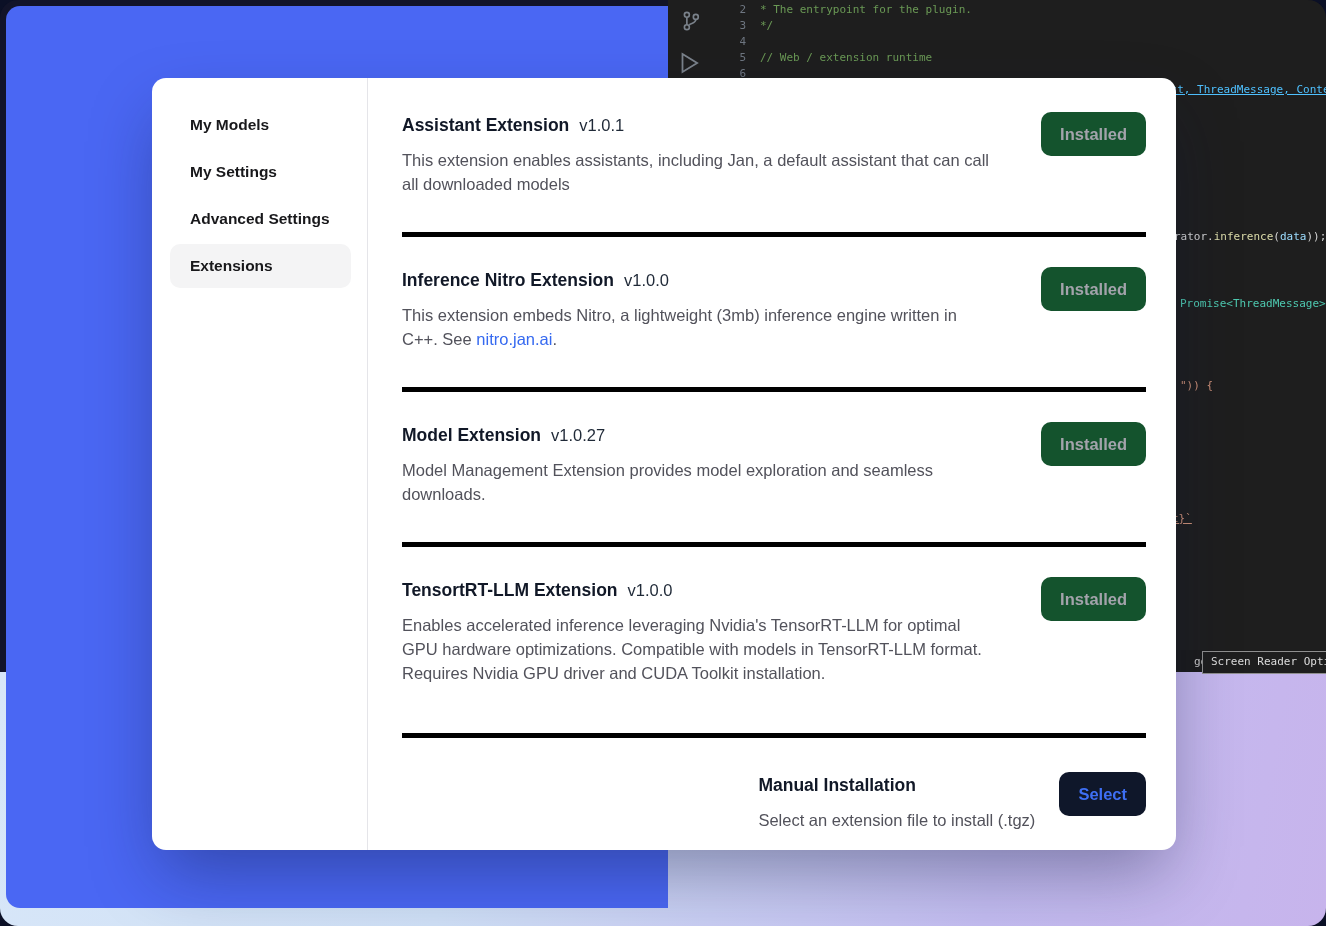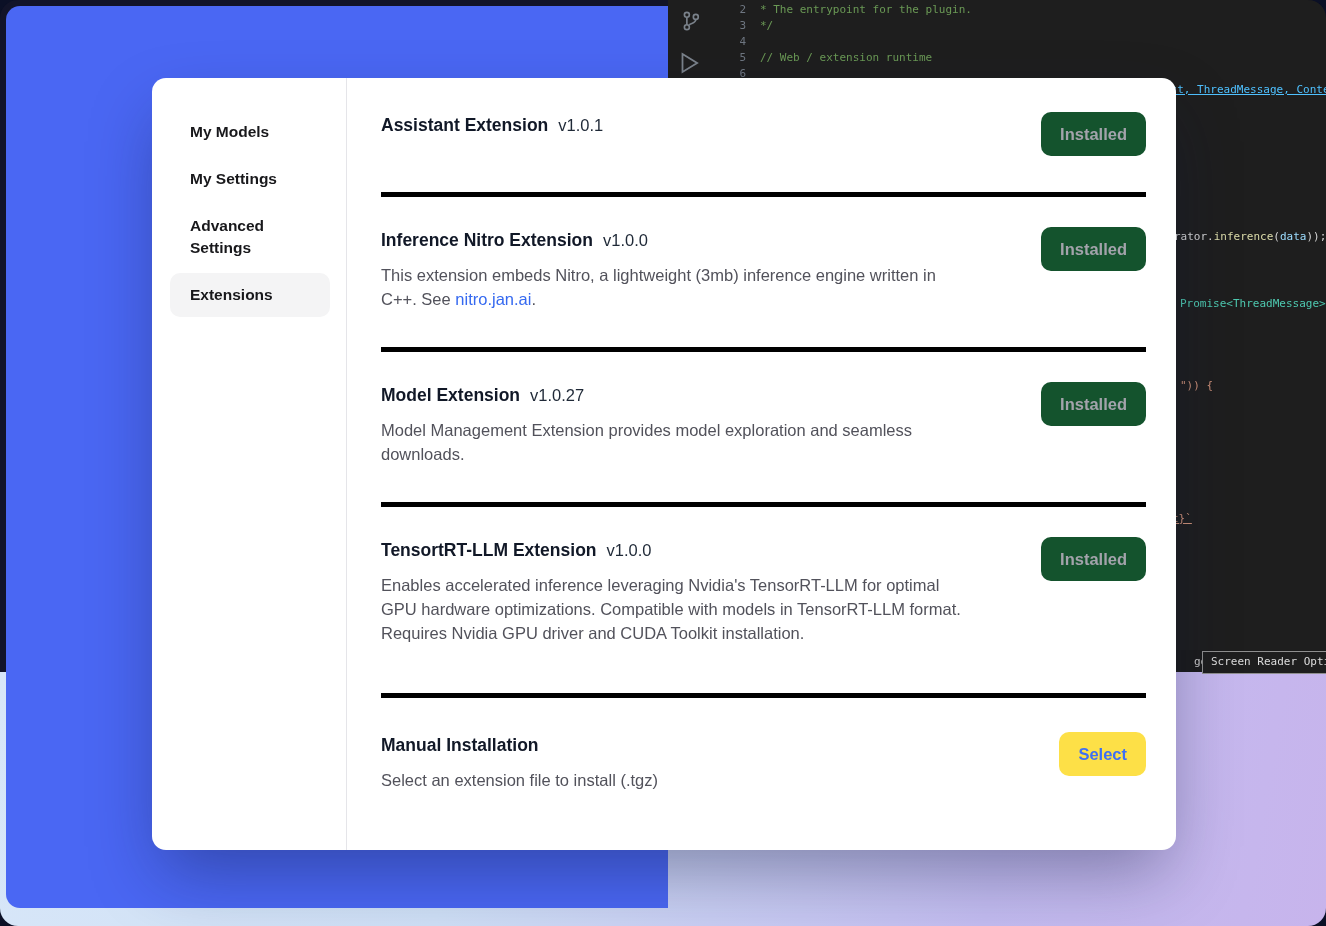--- a/index.html
+++ b/index.html
@@ -59,47 +59,47 @@
     background:#1e1e1e; white-space:nowrap;
   }
   
   .modal {
     position:absolute; left:152px; top:78px; width:1024px; height:772px;
     background:#ffffff; border-radius:14px;
     box-shadow:0 30px 70px -10px rgba(15,23,60,.40);
     display:flex; overflow:hidden;
   }
   .side {
-    width:195px; flex:none; border-right:1px solid #e5e5e9; padding-top:30px;
+    width:216px; flex:none; border-right:1px solid #e5e5e9; padding-top:23px;
   }
   .side-item {
     margin:2px 16px 3px 18px; padding:11px 20px;
     font-size:15.5px; font-weight:700; color:#18181b;
     border-radius:10px; cursor:pointer; line-height:22px;
   }
   .side-item.active { background:#f4f4f5; }
   .main { flex:1; padding:4px 30px 0 34px; overflow:hidden; }
   .row {
     display:flex; justify-content:space-between; align-items:flex-start;
     padding:30px 0 36px; border-bottom:5px solid #000000;
   }
   .row.tall { padding-bottom:48px; }
-  .row.last { border-bottom:none; padding-top:34px; padding-bottom:20px; }
+  .row.last { border-bottom:none; padding-top:34px; padding-bottom:20px;justify-content:flex-end; }
   .row-text { max-width:590px; }
   .row-title { font-size:17.5px; font-weight:700; color:#111827; line-height:26px; }
   .row-ver { margin-left:10px; font-weight:400; font-size:16.5px; color:#1f2937; }
   .row-desc { margin-top:10px; font-size:16.5px; color:#52525b; line-height:24px; }
   .desc-link { color:#3569f0; cursor:pointer; text-decoration:none; }
   .btn {
     flex:none; margin-left:24px; height:44px; padding:0 19px;
     border:none; border-radius:10px; background:#14532d;
     color:#a3a3ab; font-size:16.5px; font-weight:600;
     font-family:"Liberation Sans", sans-serif; cursor:default;
   }
-  .btn.primary { color:#3e6ff4; background:#fde047; cursor:pointer; }
+  .btn.primary { color:#3e6ff4; background:#0f172a; cursor:pointer; }
 </style>
 </head>
 <body>
 
 <div class="stage">
 
   <div class="bg-top"></div>
   <div class="bg-bottom"></div>
 
   <div class="editor">
@@ -166,20 +166,21 @@
       <div class="side-item active">Extensions</div>
     </aside>
 
     <main class="main">
 
       <div class="row">
         <div class="row-text">
           <div class="row-title">
             <span>Assistant Extension</span><span class="row-ver">v1.0.1</span>
           </div>
+          <div class="row-desc">This extension enables assistants, including Jan, a default assistant that can call all downloaded models</div>
         </div>
         <button class="btn">Installed</button>
       </div>
 
       <div class="row">
         <div class="row-text">
           <div class="row-title">
             <span>Inference Nitro Extension</span><span class="row-ver">v1.0.0</span>
           </div>
           <div class="row-desc">

